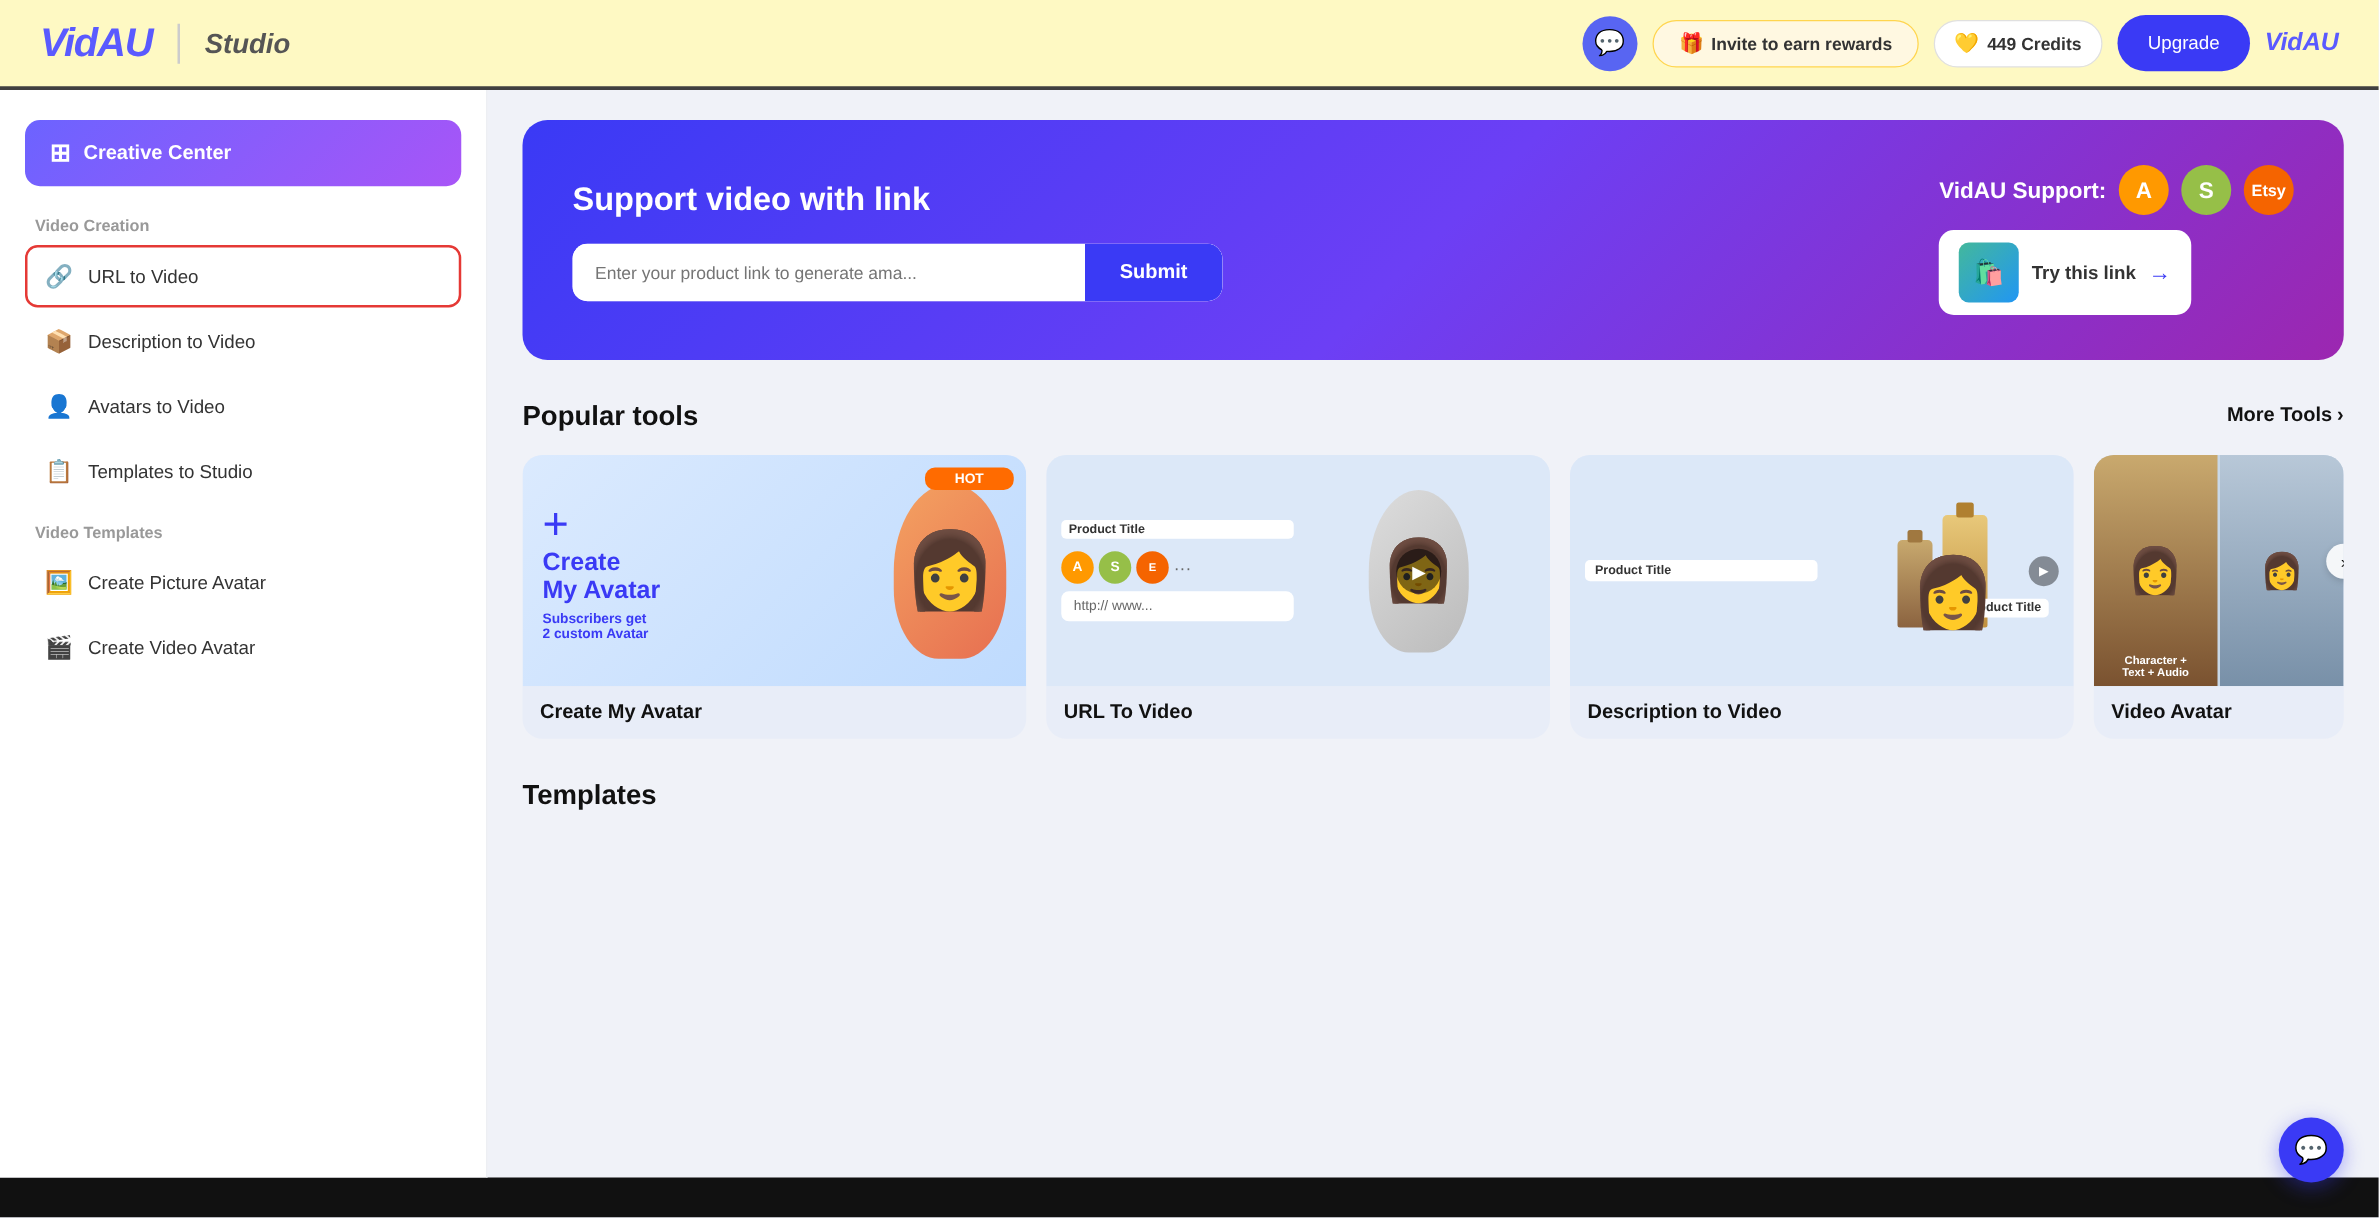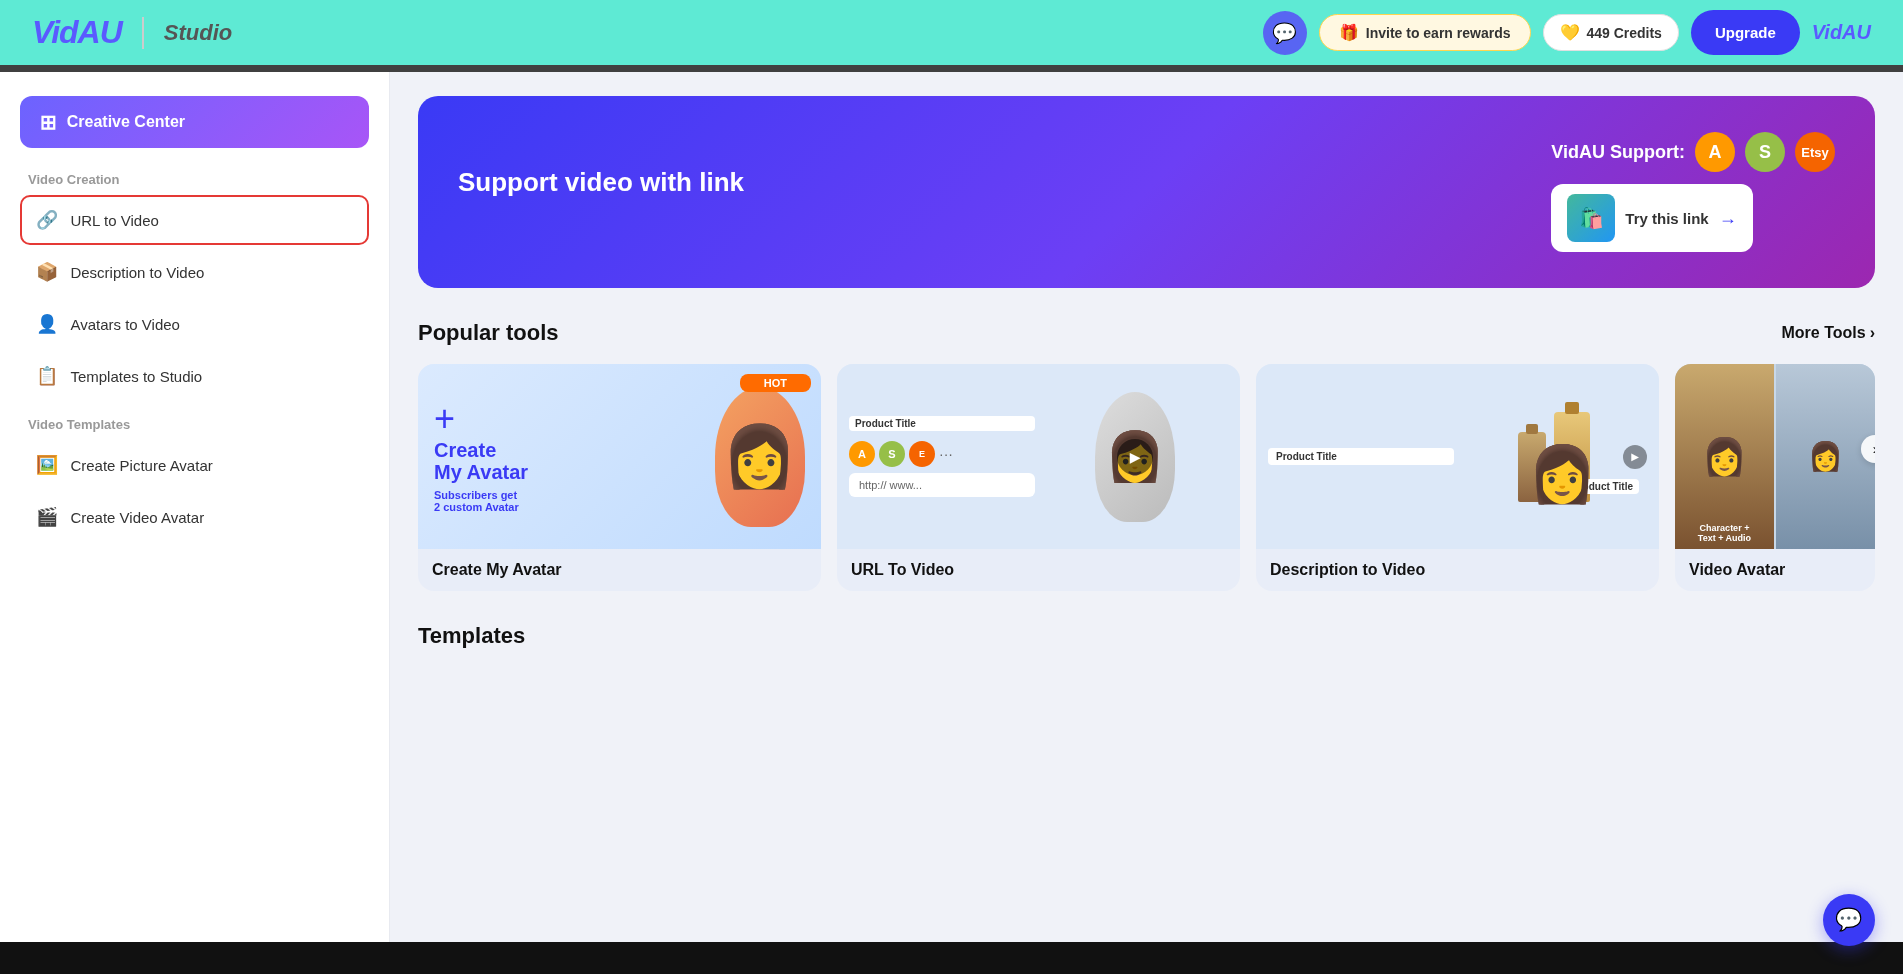--- a/index.html
+++ b/index.html
@@ -5,22 +5,22 @@
     * { box-sizing: border-box; margin: 0; padding: 0; }
     body { font-family: -apple-system, BlinkMacSystemFont, 'Segoe UI', sans-serif; background: #f0f2f8; min-height: 974px; }
 
     
     .header {
       display: flex;
       align-items: center;
       justify-content: space-between;
       padding: 0 32px;
       height: 72px;
-      background: #5eead4;
-      border-bottom: 7px solid #404040;
+      background: #fef9c3;
+      border-bottom: 3px solid #404040;
       position: relative;
       z-index: 10;
     }
     .header-left {
       display: flex;
       align-items: center;
       gap: 12px;
     }
     .logo-text {
       font-size: 32px;
@@ -88,21 +88,21 @@
     }
     .credits-icon { color: #ff9800; font-size: 16px; }
     .upgrade-btn {
       background: #3a3af5;
       color: white;
       border: none;
       border-radius: 24px;
       padding: 14px 24px;
       cursor: pointer;
       font-size: 15px;
-      font-weight: 700;
+      font-weight: 400;
     }
     .vidau-brand {
       font-size: 20px;
       font-weight: 800;
       color: #5a5aff;
       font-style: italic;
     }
 
     
     .app-body {
@@ -632,20 +632,26 @@
       <span class="sidebar-icon">🎬</span>
       <span>Create Video Avatar</span>
     </div>
   </aside>
 
   <main class="main-content">
 
     <div class="hero-banner">
       <div class="hero-left">
         <div class="hero-title">Support video with link</div>
+        <div class="hero-input-row">
+          <input class="hero-input" type="text" placeholder="Enter your product link to generate ama..." style="">
+          <button class="hero-submit">
+            <span>Submit</span>
+          </button>
+        </div>
       </div>
       <div class="hero-right">
         <div class="hero-support-row">
           <span class="hero-support-label">VidAU Support:</span>
           <div class="platform-icon amazon-icon">A</div>
           <div class="platform-icon shopify-icon">S</div>
           <div class="platform-icon etsy-icon" style="font-size:13px;">Etsy</div>
         </div>
         <button class="try-link-btn">
           <div class="try-link-thumb">🛍️</div>

